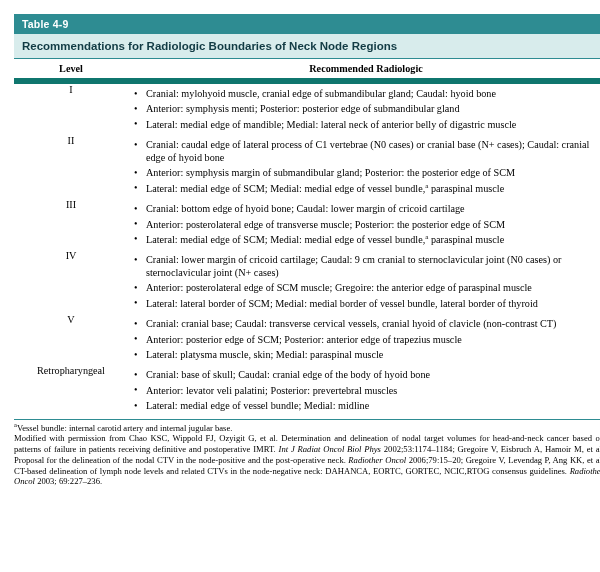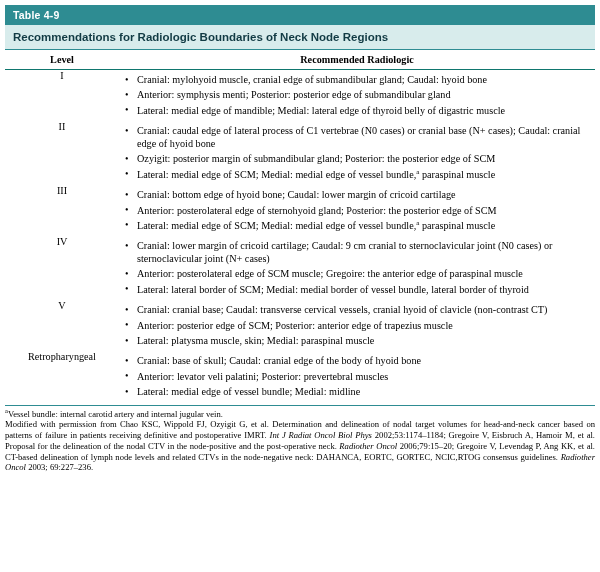--- a/index.html
+++ b/index.html
@@ -9,21 +9,21 @@
   }
   body {
     width: 600px;
     font-family: "Liberation Serif", serif;
     color: #000000;
   }
   .page {
     width: 540px;
     position: relative;
     box-sizing: border-box;
-    padding: 0;
+    padding: 9px;
   }
   .table-wrap {
     margin: 5px 5px 0 5px;
     width: 590px;
     box-sizing: border-box;
   }
   .tbl-label {
     background: #2e8c92;
     color: #ffffff;
     font-family: "Liberation Sans", sans-serif;
@@ -44,21 +44,21 @@
   table.main {
     width: 100%;
     border-collapse: collapse;
     font-size: 10.2px;
   }
   table.main th {
     font-family: "Liberation Serif", serif;
     font-weight: bold;
     font-size: 10.2px;
     padding: 4px 2px 4px 2px;
-    border-bottom: 1px solid #0f766e;
+    border-bottom: 6px solid #0f766e;
     text-align: center;
   }
   th.col-level { width: 110px; }
   th.col-bound { width: auto; }
   table.main td {
     vertical-align: top;
     padding: 0;
   }
   td.level {
     text-align: center;
@@ -124,40 +124,40 @@
           <th class="col-bound">Recommended Radiologic</th>
         </tr>
       </thead>
       <tbody id="tbody">
           <tr>
             <td class="level">I</td>
             <td class="bounds">
               <ul class="blist">
                 <li>Cranial: mylohyoid muscle, cranial edge of submandibular gland; Caudal: hyoid bone</li>
                 <li>Anterior: symphysis menti; Posterior: posterior edge of submandibular gland</li>
-                <li>Lateral: medial edge of mandible; Medial: lateral edge of thyroid belly of digastric muscle</li>
+                <li>Lateral: medial edge of mandible; Medial: lateral neck of anterior belly of digastric muscle</li>
               </ul>
             </td>
           </tr>
           <tr>
             <td class="level">II</td>
             <td class="bounds">
               <ul class="blist">
                 <li>Cranial: caudal edge of lateral process of C1 vertebrae (N0 cases) or cranial base (N+ cases); Caudal: cranial edge of hyoid bone</li>
-                <li>Ozyigit: posterior margin of submandibular gland; Posterior: the posterior edge of SCM</li>
+                <li>Anterior: symphysis margin of submandibular gland; Posterior: the posterior edge of SCM</li>
                 <li>Lateral: medial edge of SCM; Medial: medial edge of vessel bundle,<sup>a</sup> paraspinal muscle</li>
               </ul>
             </td>
           </tr>
           <tr>
             <td class="level">III</td>
             <td class="bounds">
               <ul class="blist">
                 <li>Cranial: bottom edge of hyoid bone; Caudal: lower margin of cricoid cartilage</li>
-                <li>Anterior: posterolateral edge of sternohyoid gland; Posterior: the posterior edge of SCM</li>
+                <li>Anterior: posterolateral edge of transverse muscle; Posterior: the posterior edge of SCM</li>
                 <li>Lateral: medial edge of SCM; Medial: medial edge of vessel bundle,<sup>a</sup> paraspinal muscle</li>
               </ul>
             </td>
           </tr>
           <tr>
             <td class="level">IV</td>
             <td class="bounds">
               <ul class="blist">
                 <li>Cranial: lower margin of cricoid cartilage; Caudal: 9 cm cranial to sternoclavicular joint (N0 cases) or sternoclavicular joint (N+ cases)</li>
                 <li>Anterior: posterolateral edge of SCM muscle; Gregoire: the anterior edge of paraspinal muscle</li>
@@ -185,17 +185,17 @@
               </ul>
             </td>
           </tr>
         </tbody>
     </table>
 
     <div class="rule-bottom"></div>
   </div>
 
   <div class="footnotes">
-    <p><span class="fn-sup">a</span><span>Vessel bundle: internal carotid artery and internal jugular vein.</span></p>
+    <p><span class="fn-sup">a</span><span>Vessel bundle: internal carotid artery and internal jugular base.</span></p>
     <p id="source-note"><span>Modified with permission from Chao KSC, Wippold FJ, Ozyigit G, et al. Determination and delineation of nodal target volumes for head-and-neck cancer based on patterns of failure in patients receiving definitive and postoperative IMRT. </span><span class="it">Int J Radiat Oncol Biol Phys</span><span> 2002;53:1174–1184; Gregoire V, Eisbruch A, Hamoir M, et al. Proposal for the delineation of the nodal CTV in the node-positive and the post-operative neck. </span><span class="it">Radiother Oncol</span><span> 2006;79:15–20; Gregoire V, Levendag P, Ang KK, et al. CT-based delineation of lymph node levels and related CTVs in the node-negative neck: DAHANCA, EORTC, GORTEC, NCIC,RTOG consensus guidelines. </span><span class="it">Radiother Oncol</span><span> 2003; 69:227–236.</span></p>
   </div>
 
 </div>
 
 </body></html>

